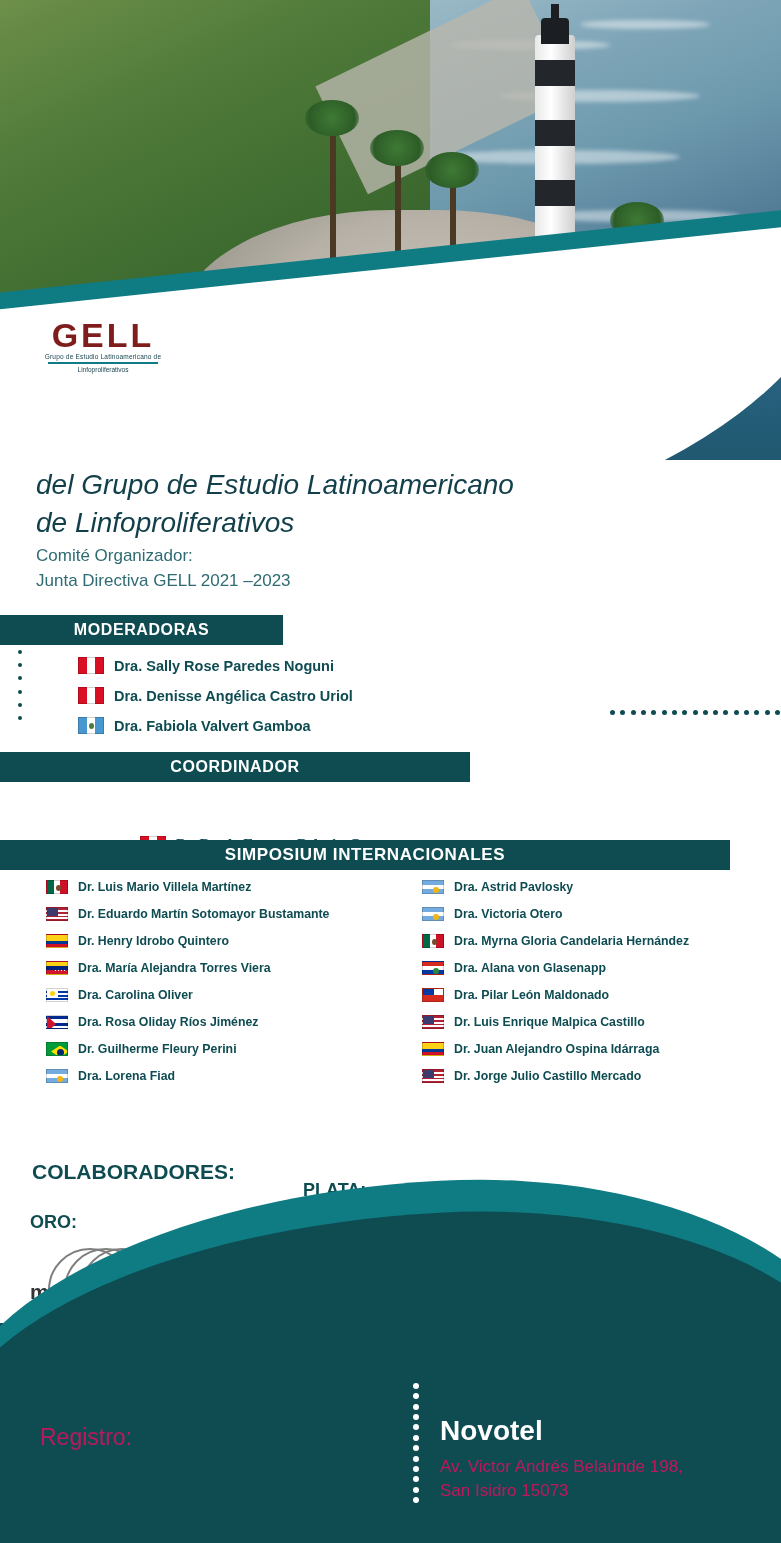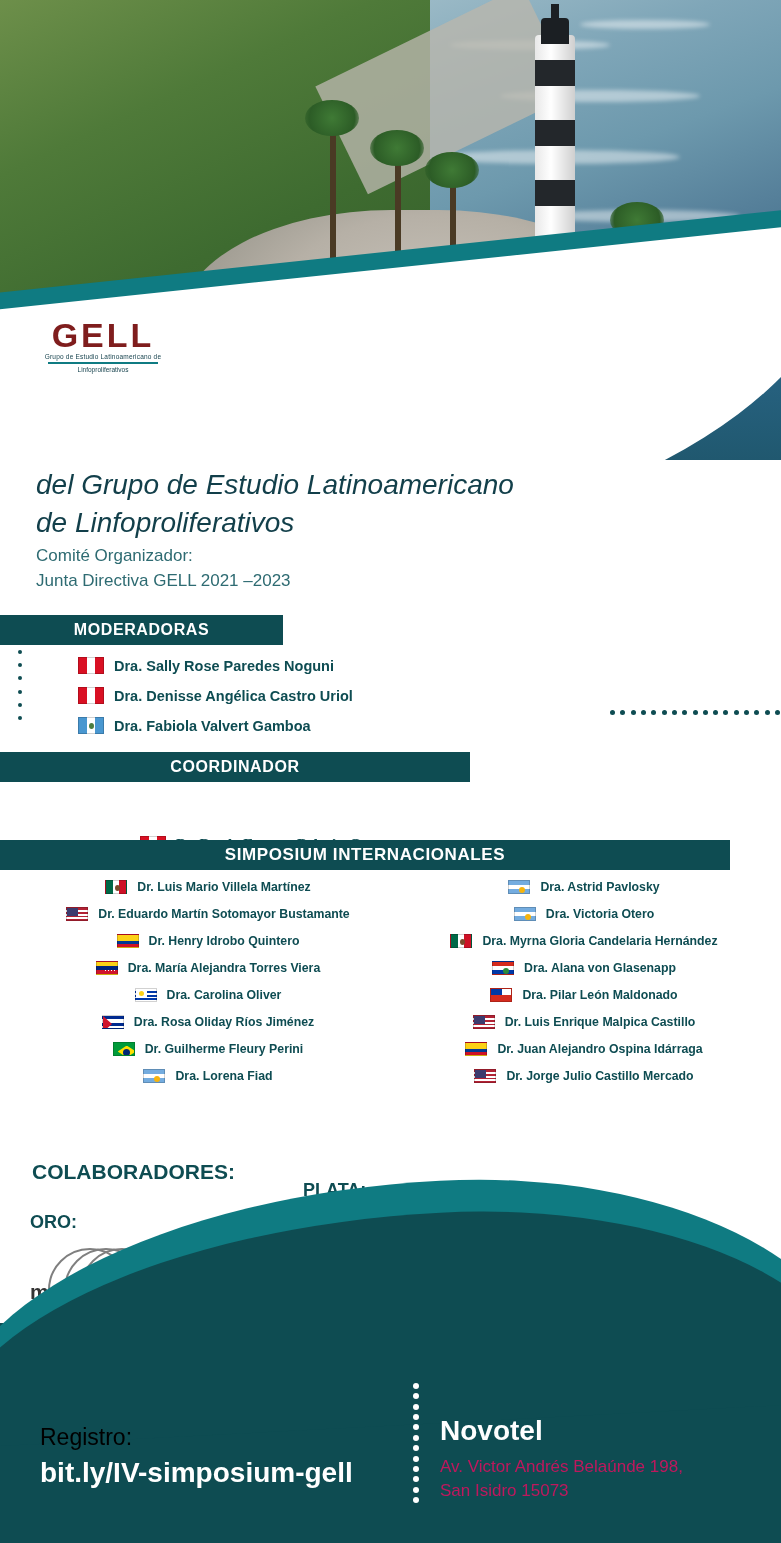--- a/index.html
+++ b/index.html
@@ -142,21 +142,21 @@
   .name-row .nm { font-size:14.5px; font-weight:bold; color:#0e4c52; }
 
   .mods { position:absolute; left:78px; top:657px; display:flex; flex-direction:column; gap:13px; }
   .coordlist { position:absolute; left:140px; top:836px;font-family:Liberation Serif, serif; }
   .coordlist .nm { font-size:15px; }
 
   .intl-wrap {
     position:absolute; left:46px; top:880px; width:700px;
     display:flex; gap:28px;
   }
-  .intl-col { flex:1; display:flex; flex-direction:column; gap:13px;align-items:center; }
+  .intl-col { flex:1; display:flex; flex-direction:column; gap:13px; }
   .intl-col .name-row .nm { font-size:12.3px; font-weight:bold; }
   .intl-col.right { margin-left:24px; }
 
   
   .flag { width:26px; height:17px; position:relative; flex:0 0 26px;
           border:0.5px solid rgba(0,0,0,.18); overflow:hidden; }
   .flag.sm { width:22px; height:14px; flex:0 0 22px;}
   .f-pe { background:linear-gradient(90deg,#d91023 0 33.3%, #ffffff 33.3% 66.6%, #d91023 66.6% 100%); }
   .f-mx { background:linear-gradient(90deg,#006847 0 33.3%, #ffffff 33.3% 66.6%, #ce1126 66.6% 100%); }
   .f-mx::after{content:"";position:absolute;left:9px;top:4px;width:5px;height:6px;border-radius:50%;background:#7a4a2b;}
@@ -241,21 +241,21 @@
   .bottom-curve {
     position:absolute; left:-60px; bottom:130px; width:920px; height:230px;
     background:#0f7b82; border-radius: 55% 45% 0 0 / 100% 100% 0 0;
     transform: rotate(-3deg);
   }
   .bottom-curve2 {
     position:absolute; left:-60px; bottom:118px; width:920px; height:210px;
     background:#0e4c52; border-radius: 55% 45% 0 0 / 100% 100% 0 0;
     transform: rotate(-3deg);
   }
-  .reg-label { position:absolute; left:40px; bottom:92px; font-size:23px; color:#000000; }
+  .reg-label { position:absolute; left:40px; bottom:92px; font-size:23px; color:#be185d; }
   .reg-link { position:absolute; left:40px; bottom:54px; font-size:28px; color:#ffffff; font-weight:bold; }
   .vdots { position:absolute; left:413px; bottom:40px; width:6px; height:120px;
            display:flex; flex-direction:column; justify-content:space-between; }
   .vdots i { width:6px; height:6px; border-radius:50%; background:#ffffff; }
   .venue { position:absolute; left:440px; bottom:96px; font-size:28px; color:#ffffff; font-weight:bold; }
   .venue-addr { position:absolute; left:440px; bottom:40px; font-size:17px; color:#be185d; line-height:24px; width:320px;}
 </style>
 </head>
 <body>
 
@@ -477,21 +477,20 @@
         <path d="M4 6 L30 2 L14 16 L36 12 L6 32 L24 18 Z" fill="#f0ab00"></path>
       </svg>
     </span>
   </div>
 
   <div class="bottom-band"></div>
   <div class="bottom-curve"></div>
   <div class="bottom-curve2"></div>
 
   <div class="reg-label">Registro:</div>
-  <div class="reg-link">bit.ly/IV-simposium-gell</div>
   <div class="vdots">
     <i></i>
       <i></i>
       <i></i>
       <i></i>
       <i></i>
       <i></i>
       <i></i>
       <i></i>
       <i></i>

